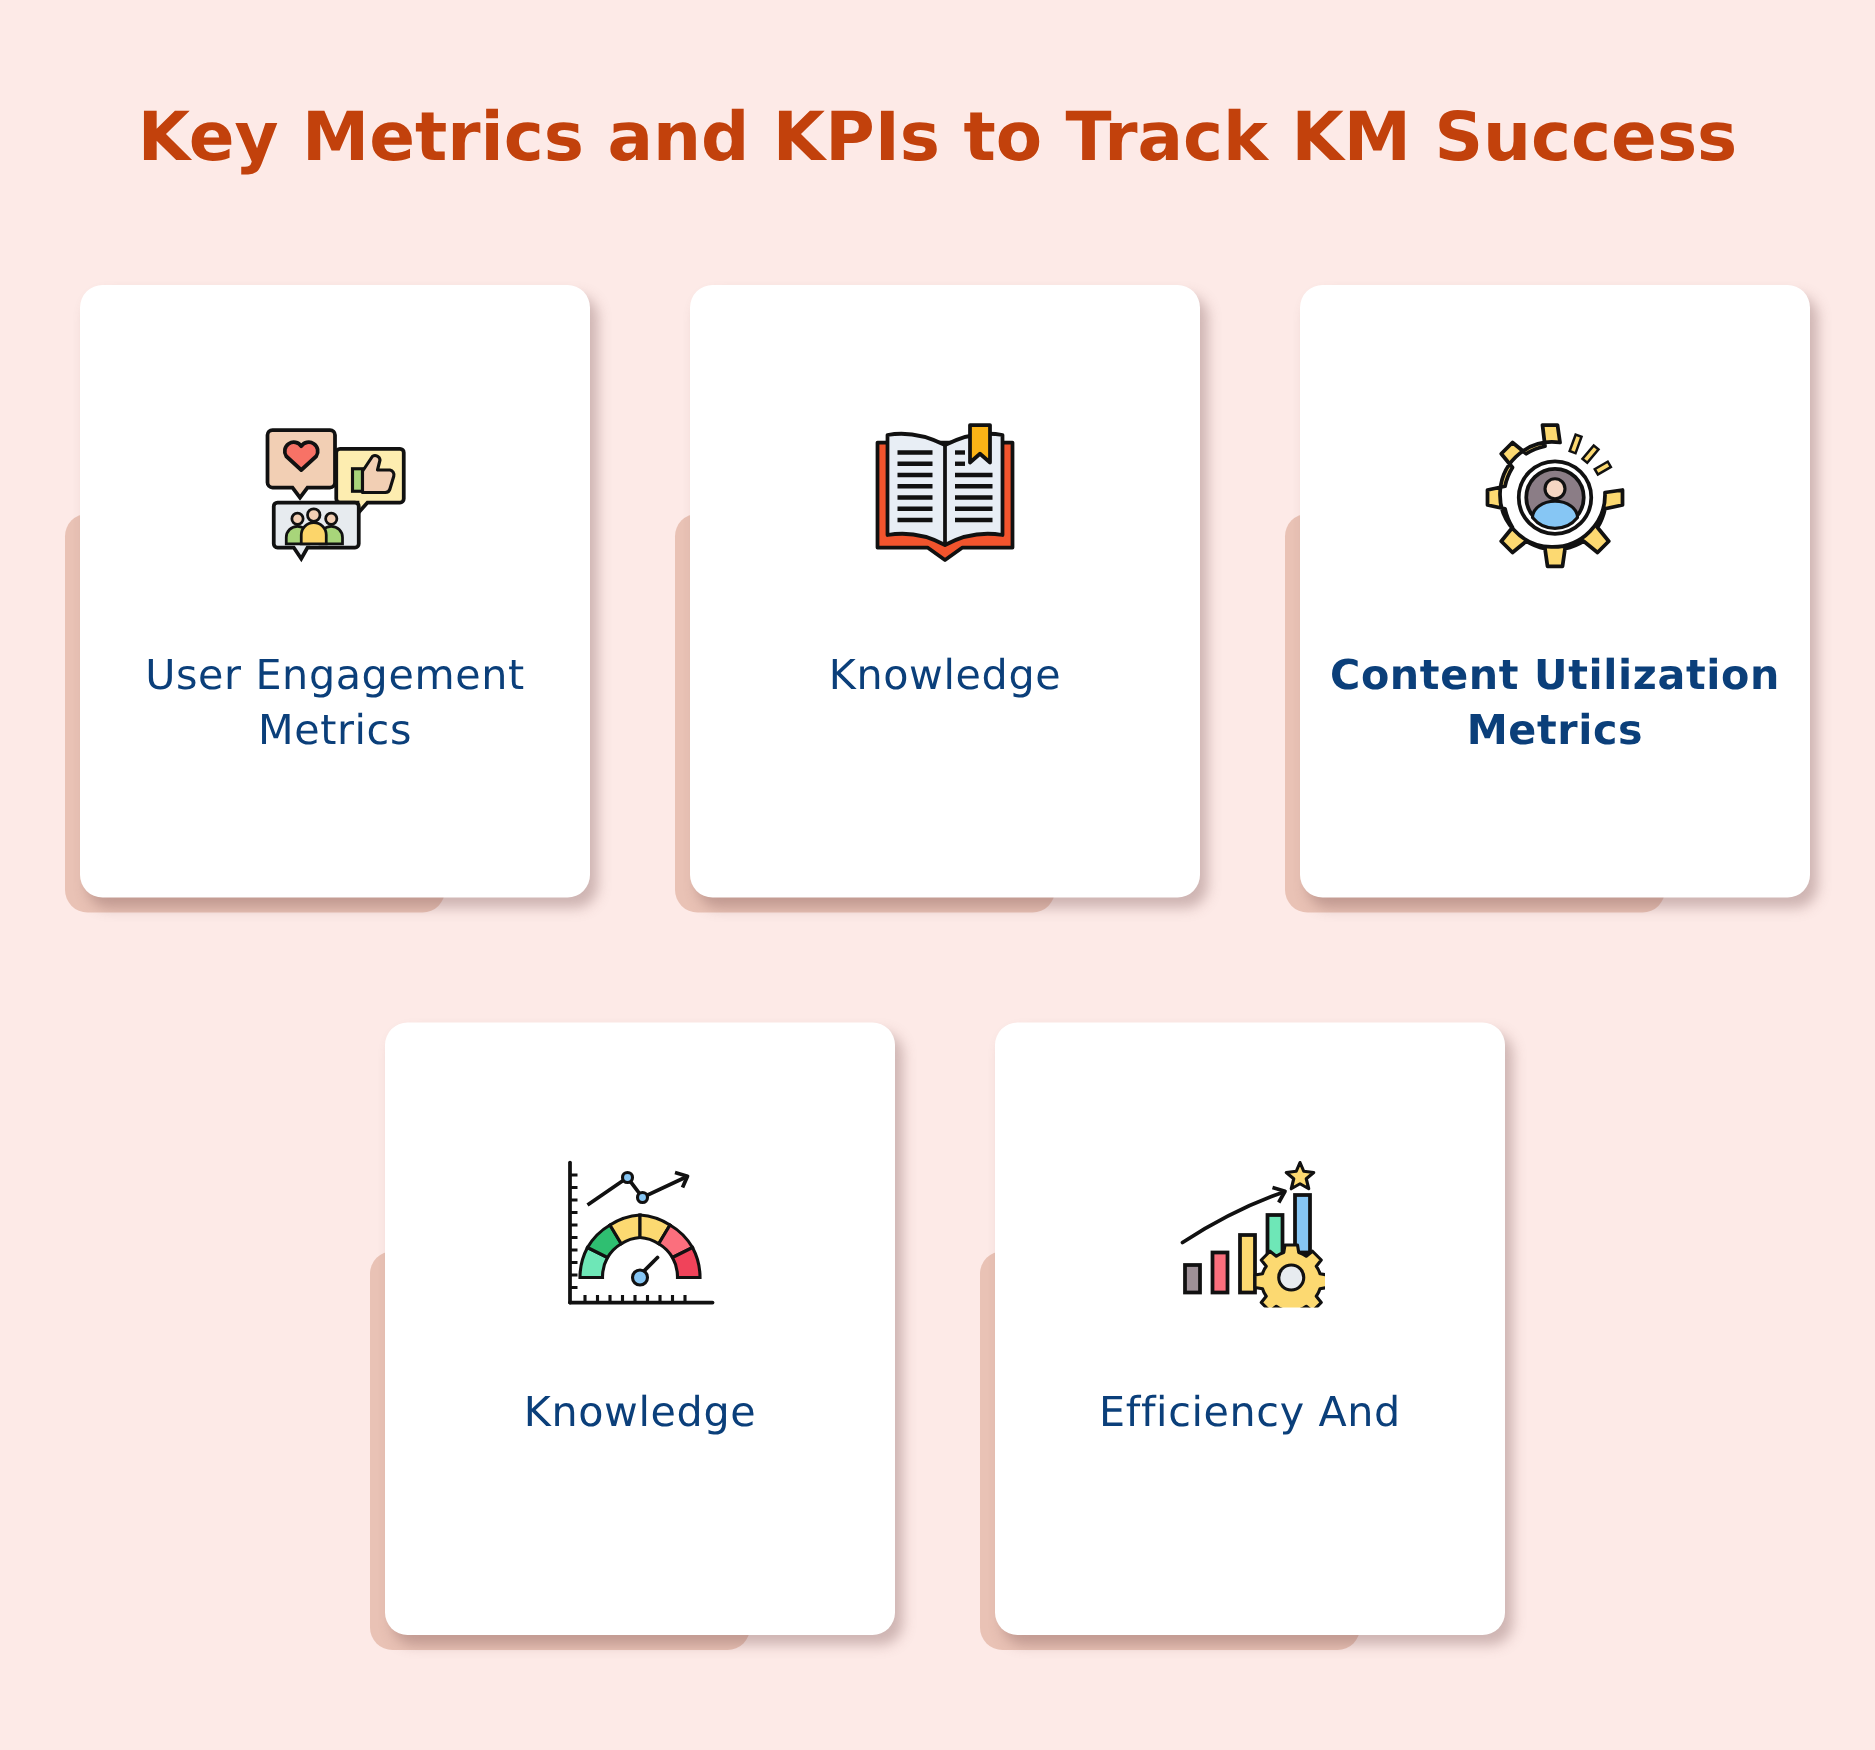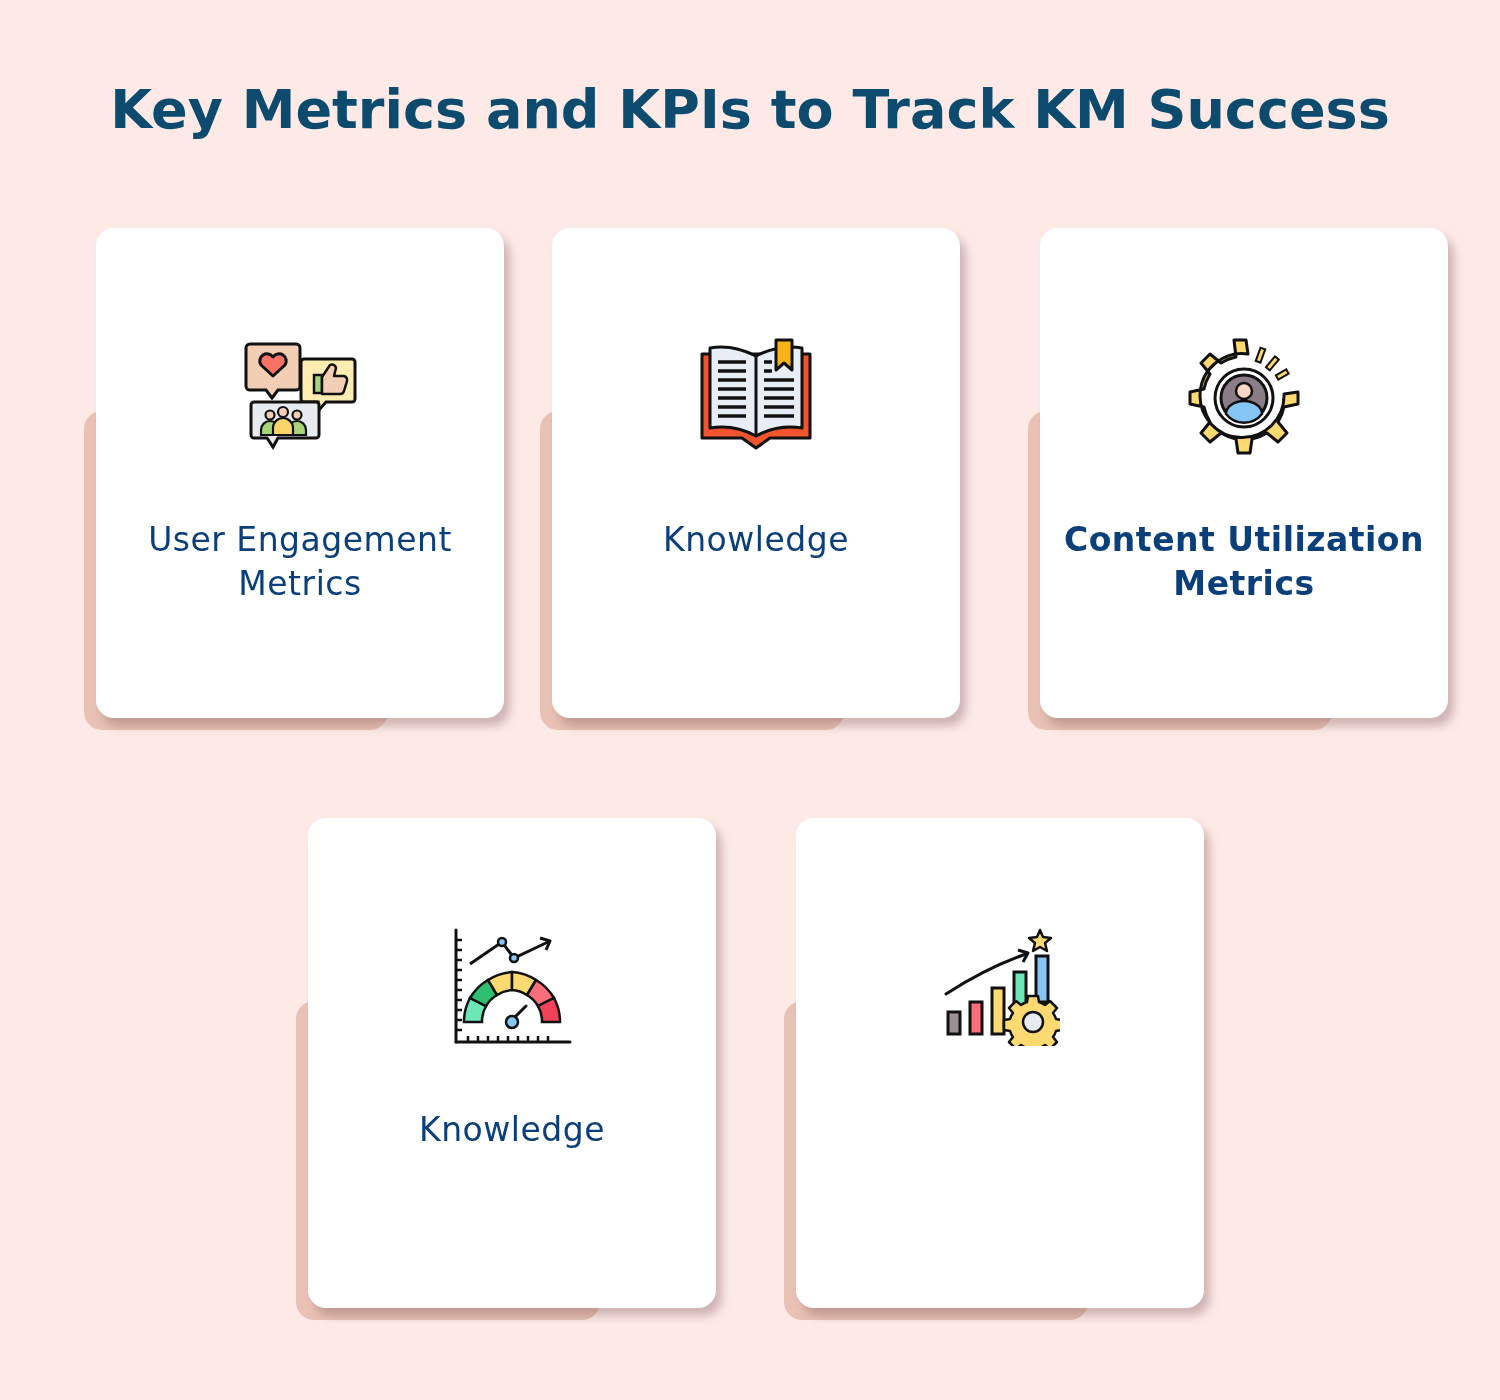--- a/index.html
+++ b/index.html
@@ -7,21 +7,21 @@
     width: 1500px; height: 1400px;
     background: #fdeae7;
     position: relative;
     overflow: hidden;
     font-family: "DejaVu Sans", "Liberation Sans", sans-serif;
   }
   .title {
     position: absolute;
     left: 0; right: 0; top: 78px;
     text-align: center;
-    color: #0c4a6e;
+    color: #c2410c;
     font-size: 54px;
     font-weight: bold;
     letter-spacing: 0px;
     margin: 0;
   }
   .card-wrap { position: absolute; width: 408px; height: 490px; }
   .accent {
     position: absolute;
     left: -12px; top: 183px;
     width: 304px; height: 319px;
@@ -49,21 +49,21 @@
     font-size: 33px;
     line-height: 44px;
     letter-spacing: 0.5px;
   }
 </style>
 </head>
 <body>
 
 <h1 class="title">Key Metrics and KPIs to Track KM Success</h1>
 
-<div class="card-wrap" style="left:64px; top:228px;margin-left:32px;">
+<div class="card-wrap" style="left:64px; top:228px;">
   <div class="accent"></div>
   <div class="card">
     <svg class="icon" viewBox="0 0 120 120">
 
       <path d="M10 8 h46 a4 4 0 0 1 4 4 v38 a4 4 0 0 1 -4 4 h-18 l-6 8 l-6 -8 h-16 a4 4 0 0 1 -4 -4 v-38 a4 4 0 0 1 4 -4z" fill="#f2cfb4" stroke="#111" stroke-width="3"></path>
       <path d="M33 40 l-12 -11 a7 7 0 0 1 12 -8 a7 7 0 0 1 12 8z" fill="#f87266" stroke="#111" stroke-width="3" stroke-linejoin="round"></path>
 
       <path d="M64 23 h48 a3 3 0 0 1 3 3 v37 a3 3 0 0 1 -3 3 h-26 l-8 9 v-9 h-14 a3 3 0 0 1 -3 -3 v-37 a3 3 0 0 1 3 -3z" fill="#fdedb0" stroke="#111" stroke-width="3"></path>
       <rect x="74" y="39" width="8" height="18" fill="#a8d57a" stroke="#111" stroke-width="2.5"></rect>
       <path d="M82 41 l8 -12 a4 4 0 0 1 6 3 l-2 8 h10 a4 4 0 0 1 3 5 l-3 10 a4 4 0 0 1 -4 3 h-18z" fill="#f2cfb4" stroke="#111" stroke-width="2.5" stroke-linejoin="round"></path>
@@ -195,15 +195,16 @@
       <path d="M100 4 l3 7 l8 1 l-6 5 l2 8 l-7 -4 l-7 4 l2 -8 l-6 -5 l8 -1z" fill="#fcd971" stroke="#111" stroke-width="2.5" stroke-linejoin="round"></path>
       <rect x="8" y="86" width="12" height="22" fill="#9e9097" stroke="#111" stroke-width="3"></rect>
       <rect x="30" y="76" width="12" height="32" fill="#fb6f7d" stroke="#111" stroke-width="3"></rect>
       <rect x="52" y="62" width="12" height="46" fill="#fcd971" stroke="#111" stroke-width="3"></rect>
       <rect x="74" y="46" width="12" height="40" fill="#6ee7b7" stroke="#111" stroke-width="3"></rect>
       <rect x="96" y="30" width="12" height="46" fill="#86c6f4" stroke="#111" stroke-width="3"></rect>
       <path d="M88 70 h10 l1 6 a20 20 0 0 1 6 3 l5 -4 l7 7 l-4 5 a20 20 0 0 1 3 6 l6 1 v10 l-6 1 a20 20 0 0 1 -3 6 l4 5 l-7 7 l-5 -4 a20 20 0 0 1 -6 3 l-1 6 h-10 l-1 -6 a20 20 0 0 1 -6 -3 l-5 4 l-7 -7 l4 -5 a20 20 0 0 1 -3 -6 l-6 -1 v-10 l6 -1 a20 20 0 0 1 3 -6 l-4 -5 l7 -7 l5 4 a20 20 0 0 1 6 -3z" fill="#fcd971" stroke="#111" stroke-width="2.5" stroke-linejoin="round"></path>
       <circle cx="93" cy="96" r="10" fill="#e7ebef" stroke="#111" stroke-width="2.5"></circle>
     </svg>
     <div class="label">
+      <div>Efficiency And</div>
     </div>
   </div>
 </div>
 
 </body></html>

